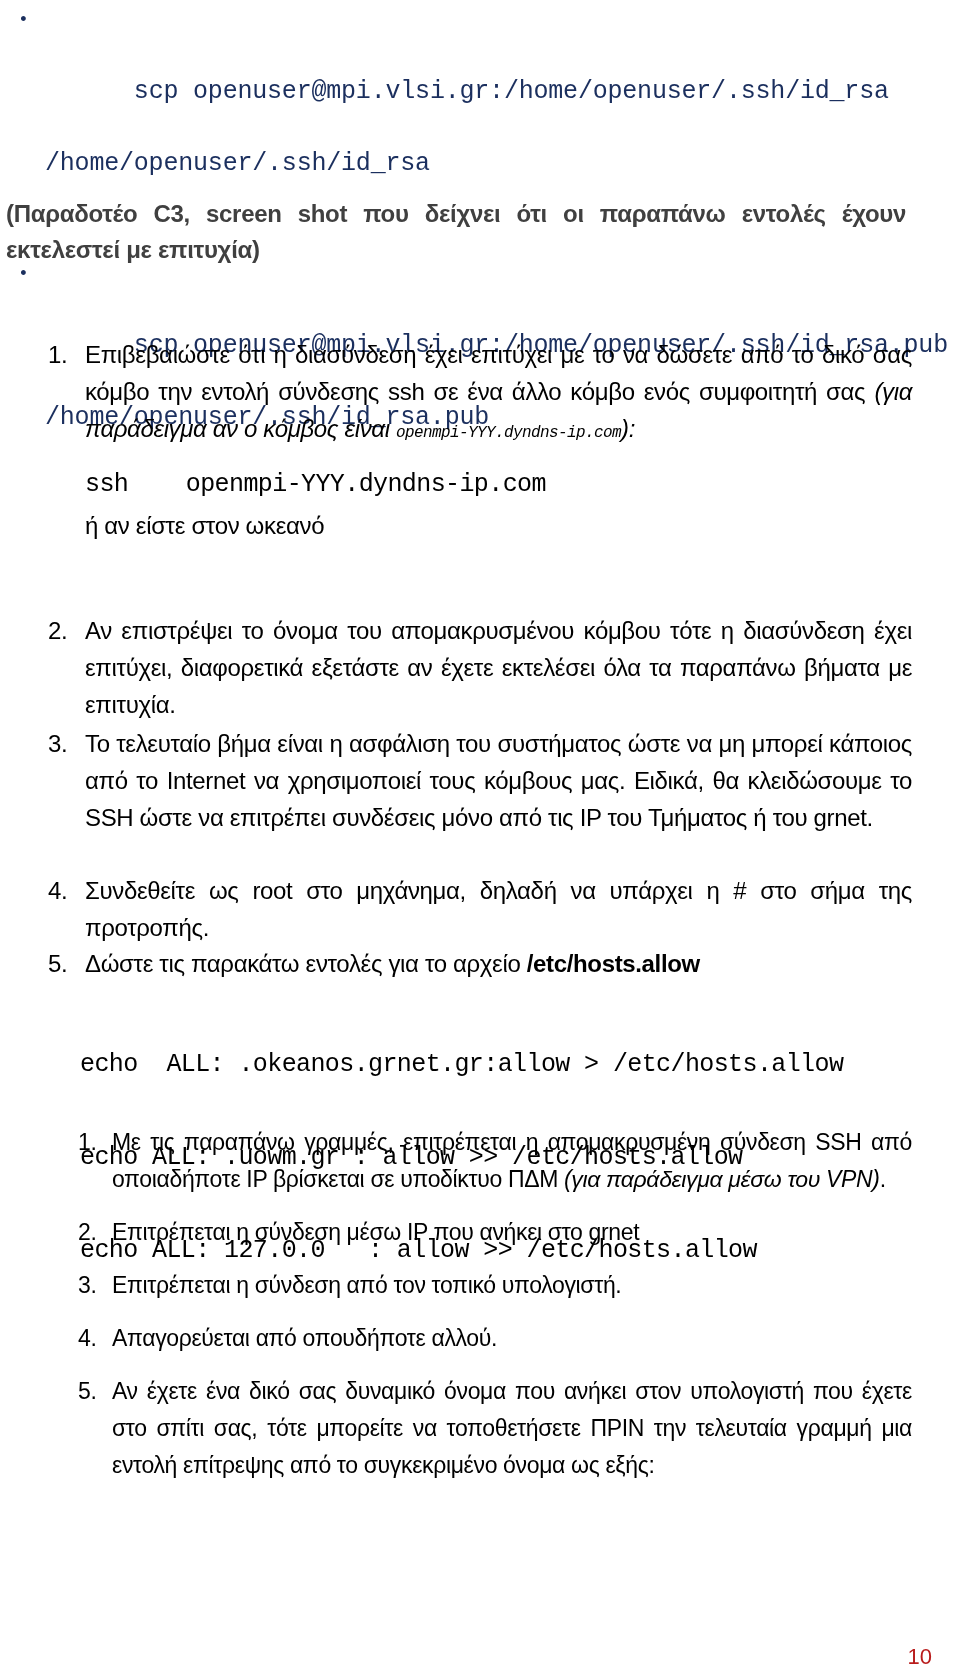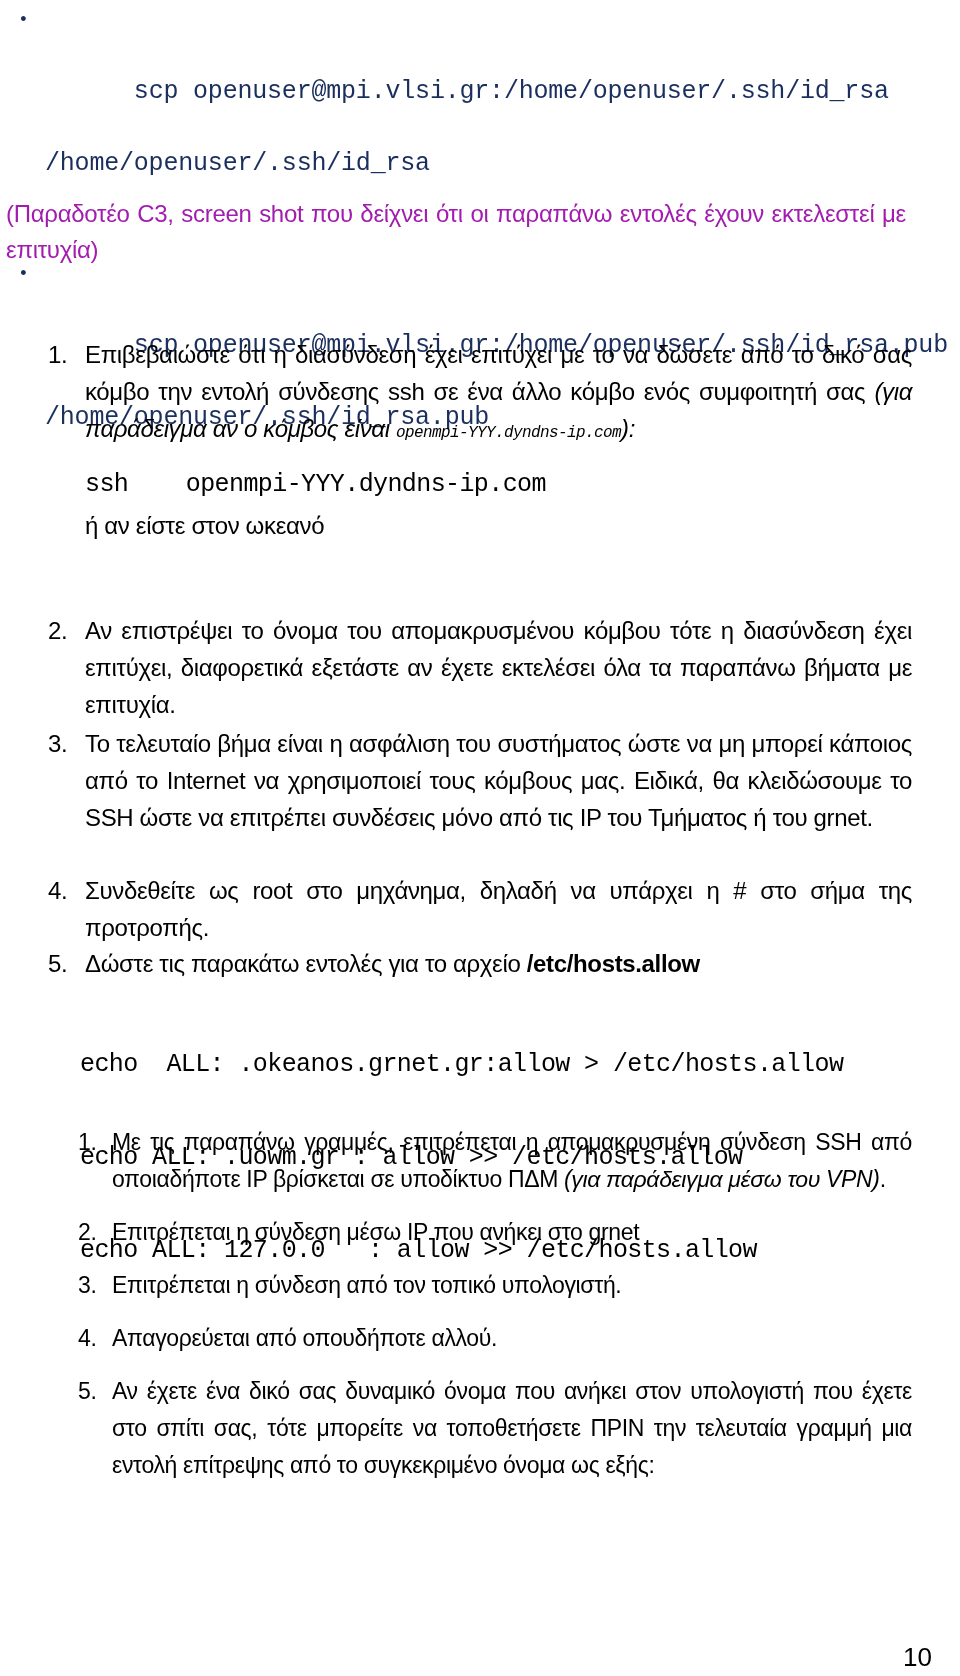--- a/index.html
+++ b/index.html
@@ -57,24 +57,24 @@
     padding-left: 0px;
   }
 
   
   .deliverable {
     position: absolute;
     left: 6px;
     top: 196px;
     width: 900px;
     font-family: "Liberation Sans", sans-serif;
-    font-weight: normal;
-    font-size: 24px;
-    line-height: 36px;
-    color: #a21caf;
+    font-weight: bold;
+    font-size: 24px;
+    line-height: 36px;
+    color: #404040;
     text-align: justify;
     letter-spacing: -0.3px;
   }
 
   
   .steps {
     position: absolute;
     left: 0;
     top: 336px;
     width: 960px;
@@ -179,23 +179,23 @@
     font-size: 23px;
     line-height: 37px;
   }
   .substep i { font-style: italic; margin-top: 32px; }
 
   
   .page-number {
     position: absolute;
     right: 28px;
     bottom: 4px;
-    font-size: 26px;
+    font-size: 22px;
     line-height: 30px;
-    color: #000000;
+    color: #b91c1c;
   }
 </style>
 </head>
 <body>
 
 <div class="page">
 
   <ul class="cmd-bullets">
     <li>
       <span class="bullet-dot">•</span>

